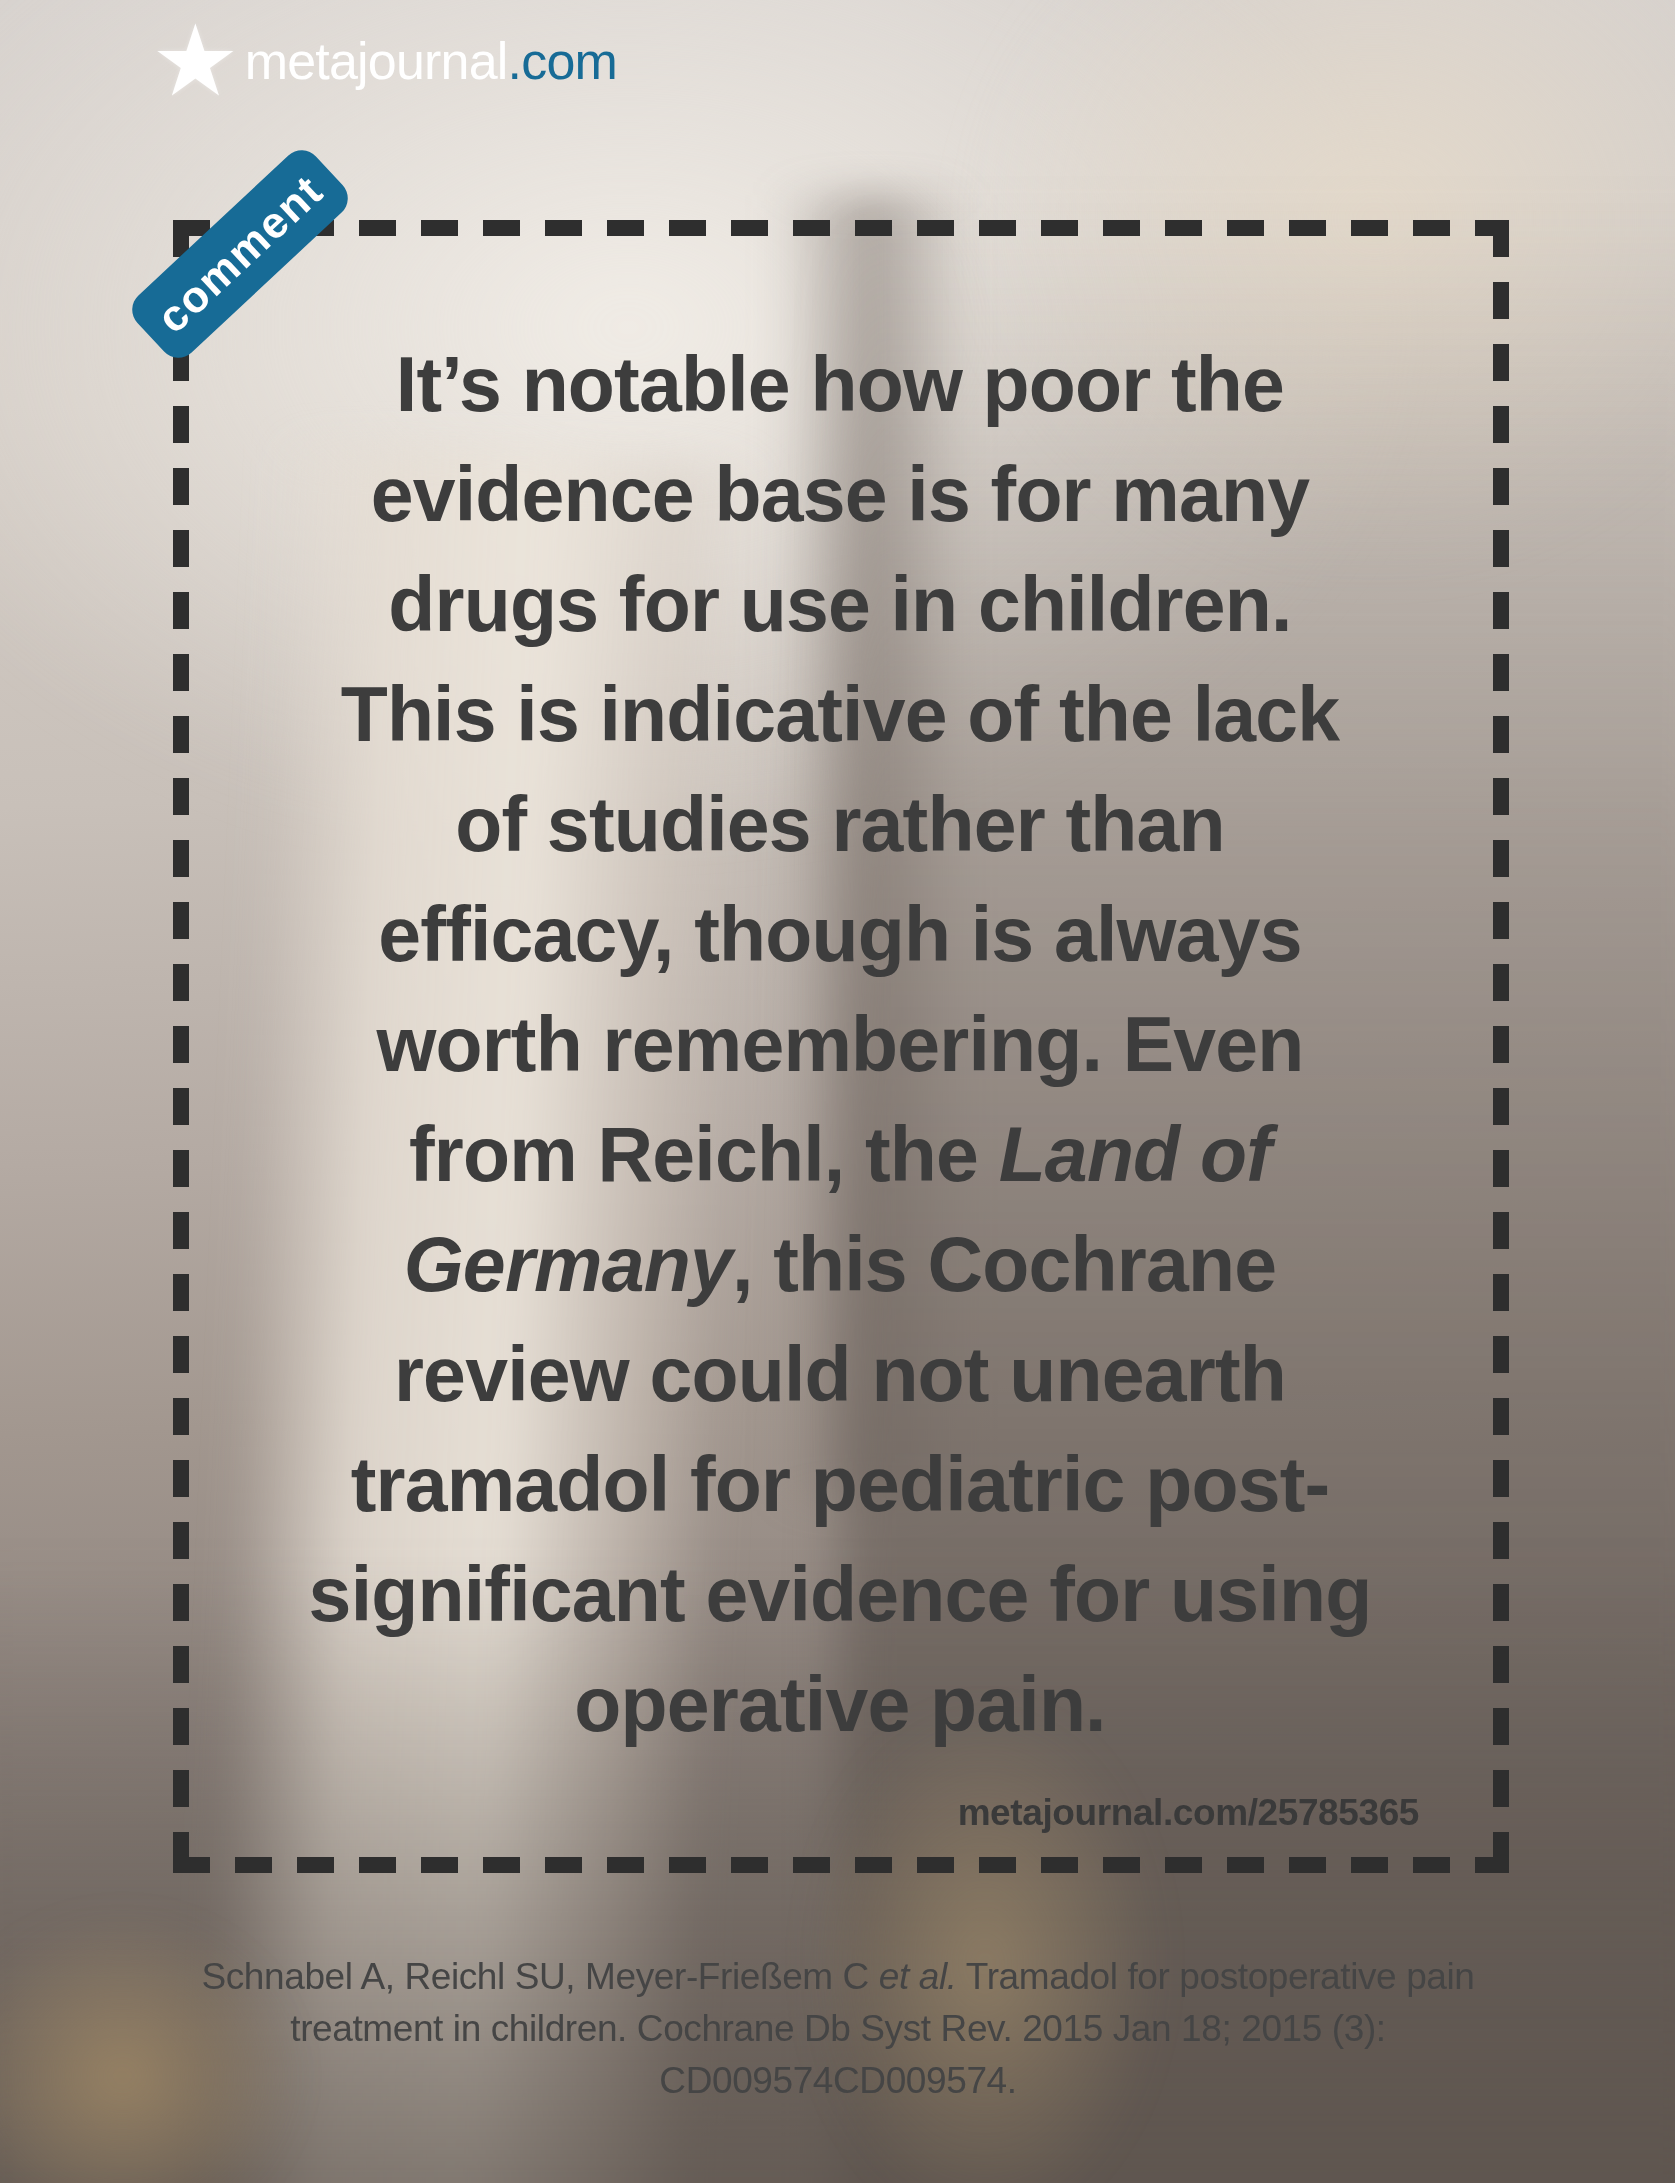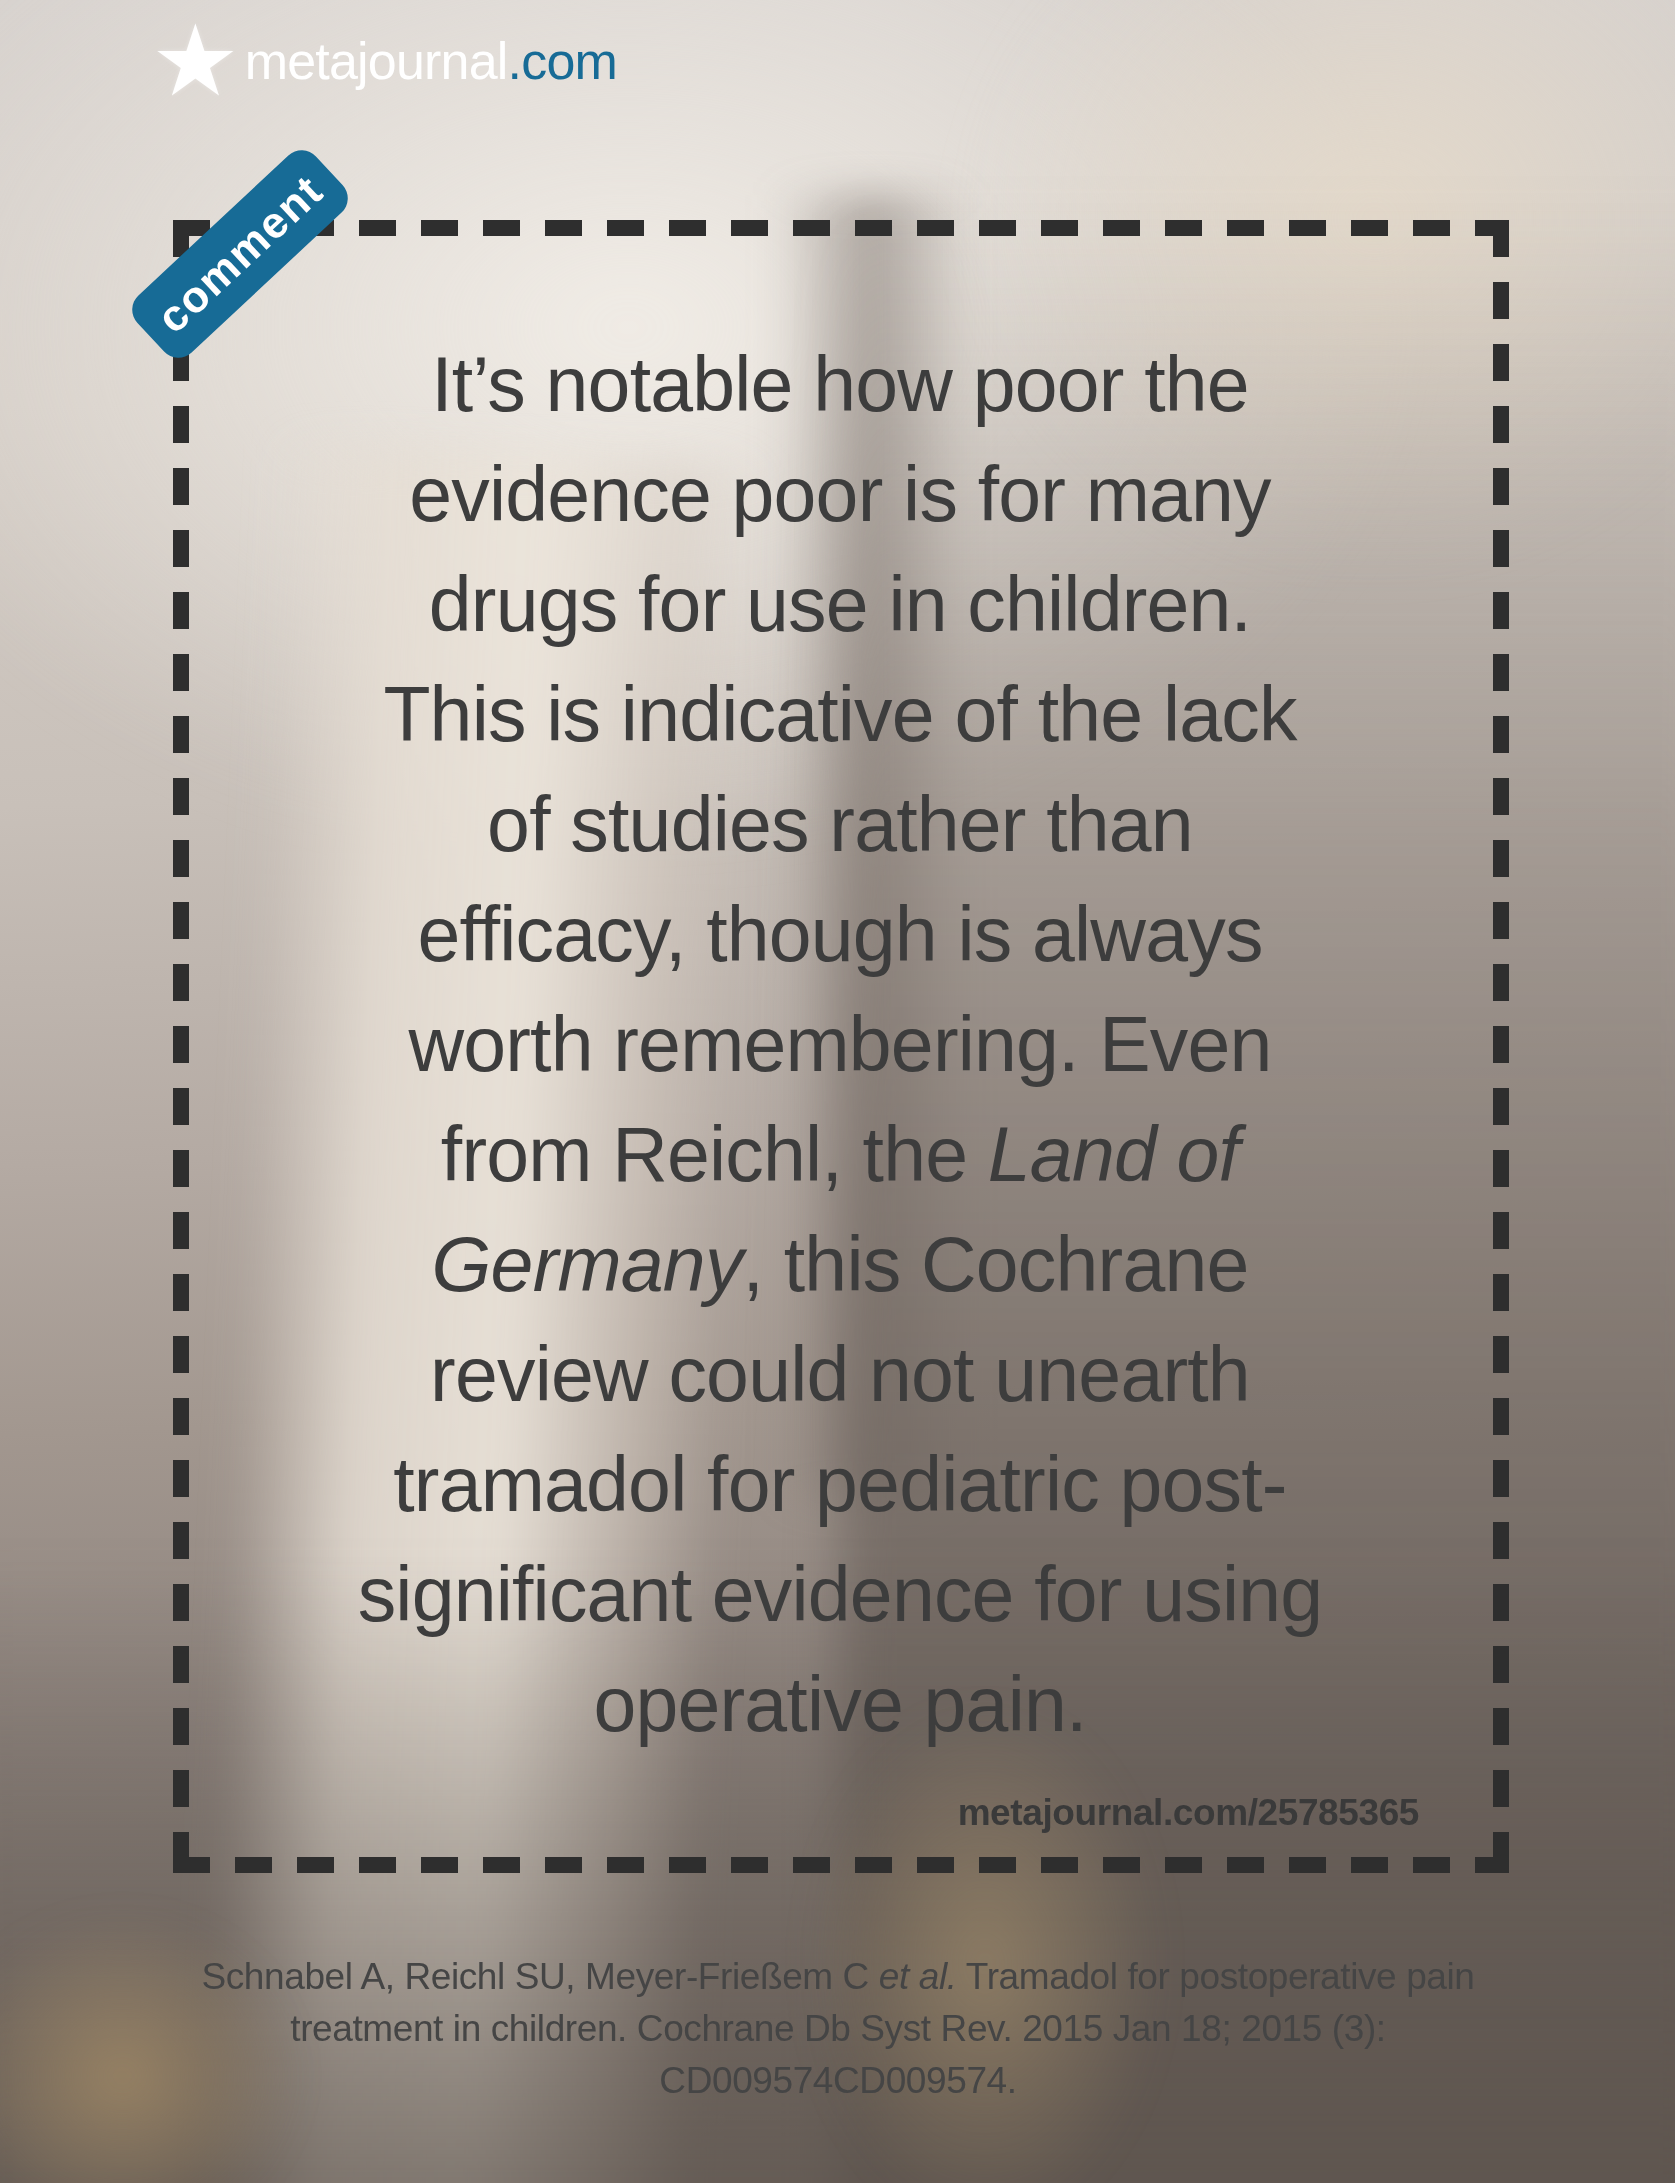--- a/index.html
+++ b/index.html
@@ -60,21 +60,21 @@
       repeating-linear-gradient(180deg,var(--dash-color,#2e2e2e) 0 37px,rgba(0,0,0,0) 37px 62px),
       repeating-linear-gradient(180deg,var(--dash-color,#2e2e2e) 0 37px,rgba(0,0,0,0) 37px 62px);
     background-position:0 0,0 100%,0 0,100% 0;
     background-size:100% 16.3px,100% 16.3px,16.3px 100%,16.3px 100%;
     background-repeat:no-repeat;}
 
   
   .quote{position:absolute;left:213px;width:1254px;top:329px;z-index:3;
     text-align:center;color:var(--quote-color,#3d3d3d);
     font-size:77px;line-height:110px;letter-spacing:-0.8px;}
-  .quote .line{white-space:nowrap;}
+  .quote .line{white-space:nowrap;font-weight:bold;}
   .quote em{font-style:italic;}
 
   
   .ref-url{position:absolute;right:257px;top:1792px;z-index:3;
     font-size:37px;font-weight:bold;color:#3a3a3a;letter-spacing:-0.4px;}
 
   
   .citation{position:absolute;left:90px;right:90px;top:1951px;z-index:3;
     text-align:center;color:var(--citation-color,#454545);
     font-size:37px;line-height:52px;letter-spacing:-0.4px;}
@@ -101,21 +101,21 @@
   </div>
 
   <div class="comment-badge">
     <span>comment</span>
   </div>
 
   <div class="quote-frame"></div>
 
   <div class="quote">
       <div class="line"><span>It’s notable how poor the</span></div>
-      <div class="line"><span>evidence poor is for many</span></div>
+      <div class="line"><span>evidence base is for many</span></div>
       <div class="line"><span>drugs for use in children.</span></div>
       <div class="line"><span>This is indicative of the lack</span></div>
       <div class="line"><span>of studies rather than</span></div>
       <div class="line"><span>efficacy, though is always</span></div>
       <div class="line"><span>worth remembering. Even</span></div>
       <div class="line"><span>from Reichl, the </span><em>Land of</em></div>
       <div class="line"><em>Germany</em><span>, this Cochrane</span></div>
       <div class="line"><span>review could not unearth</span></div>
       <div class="line"><span>tramadol for pediatric post-</span></div>
       <div class="line"><span>significant evidence for using</span></div>

